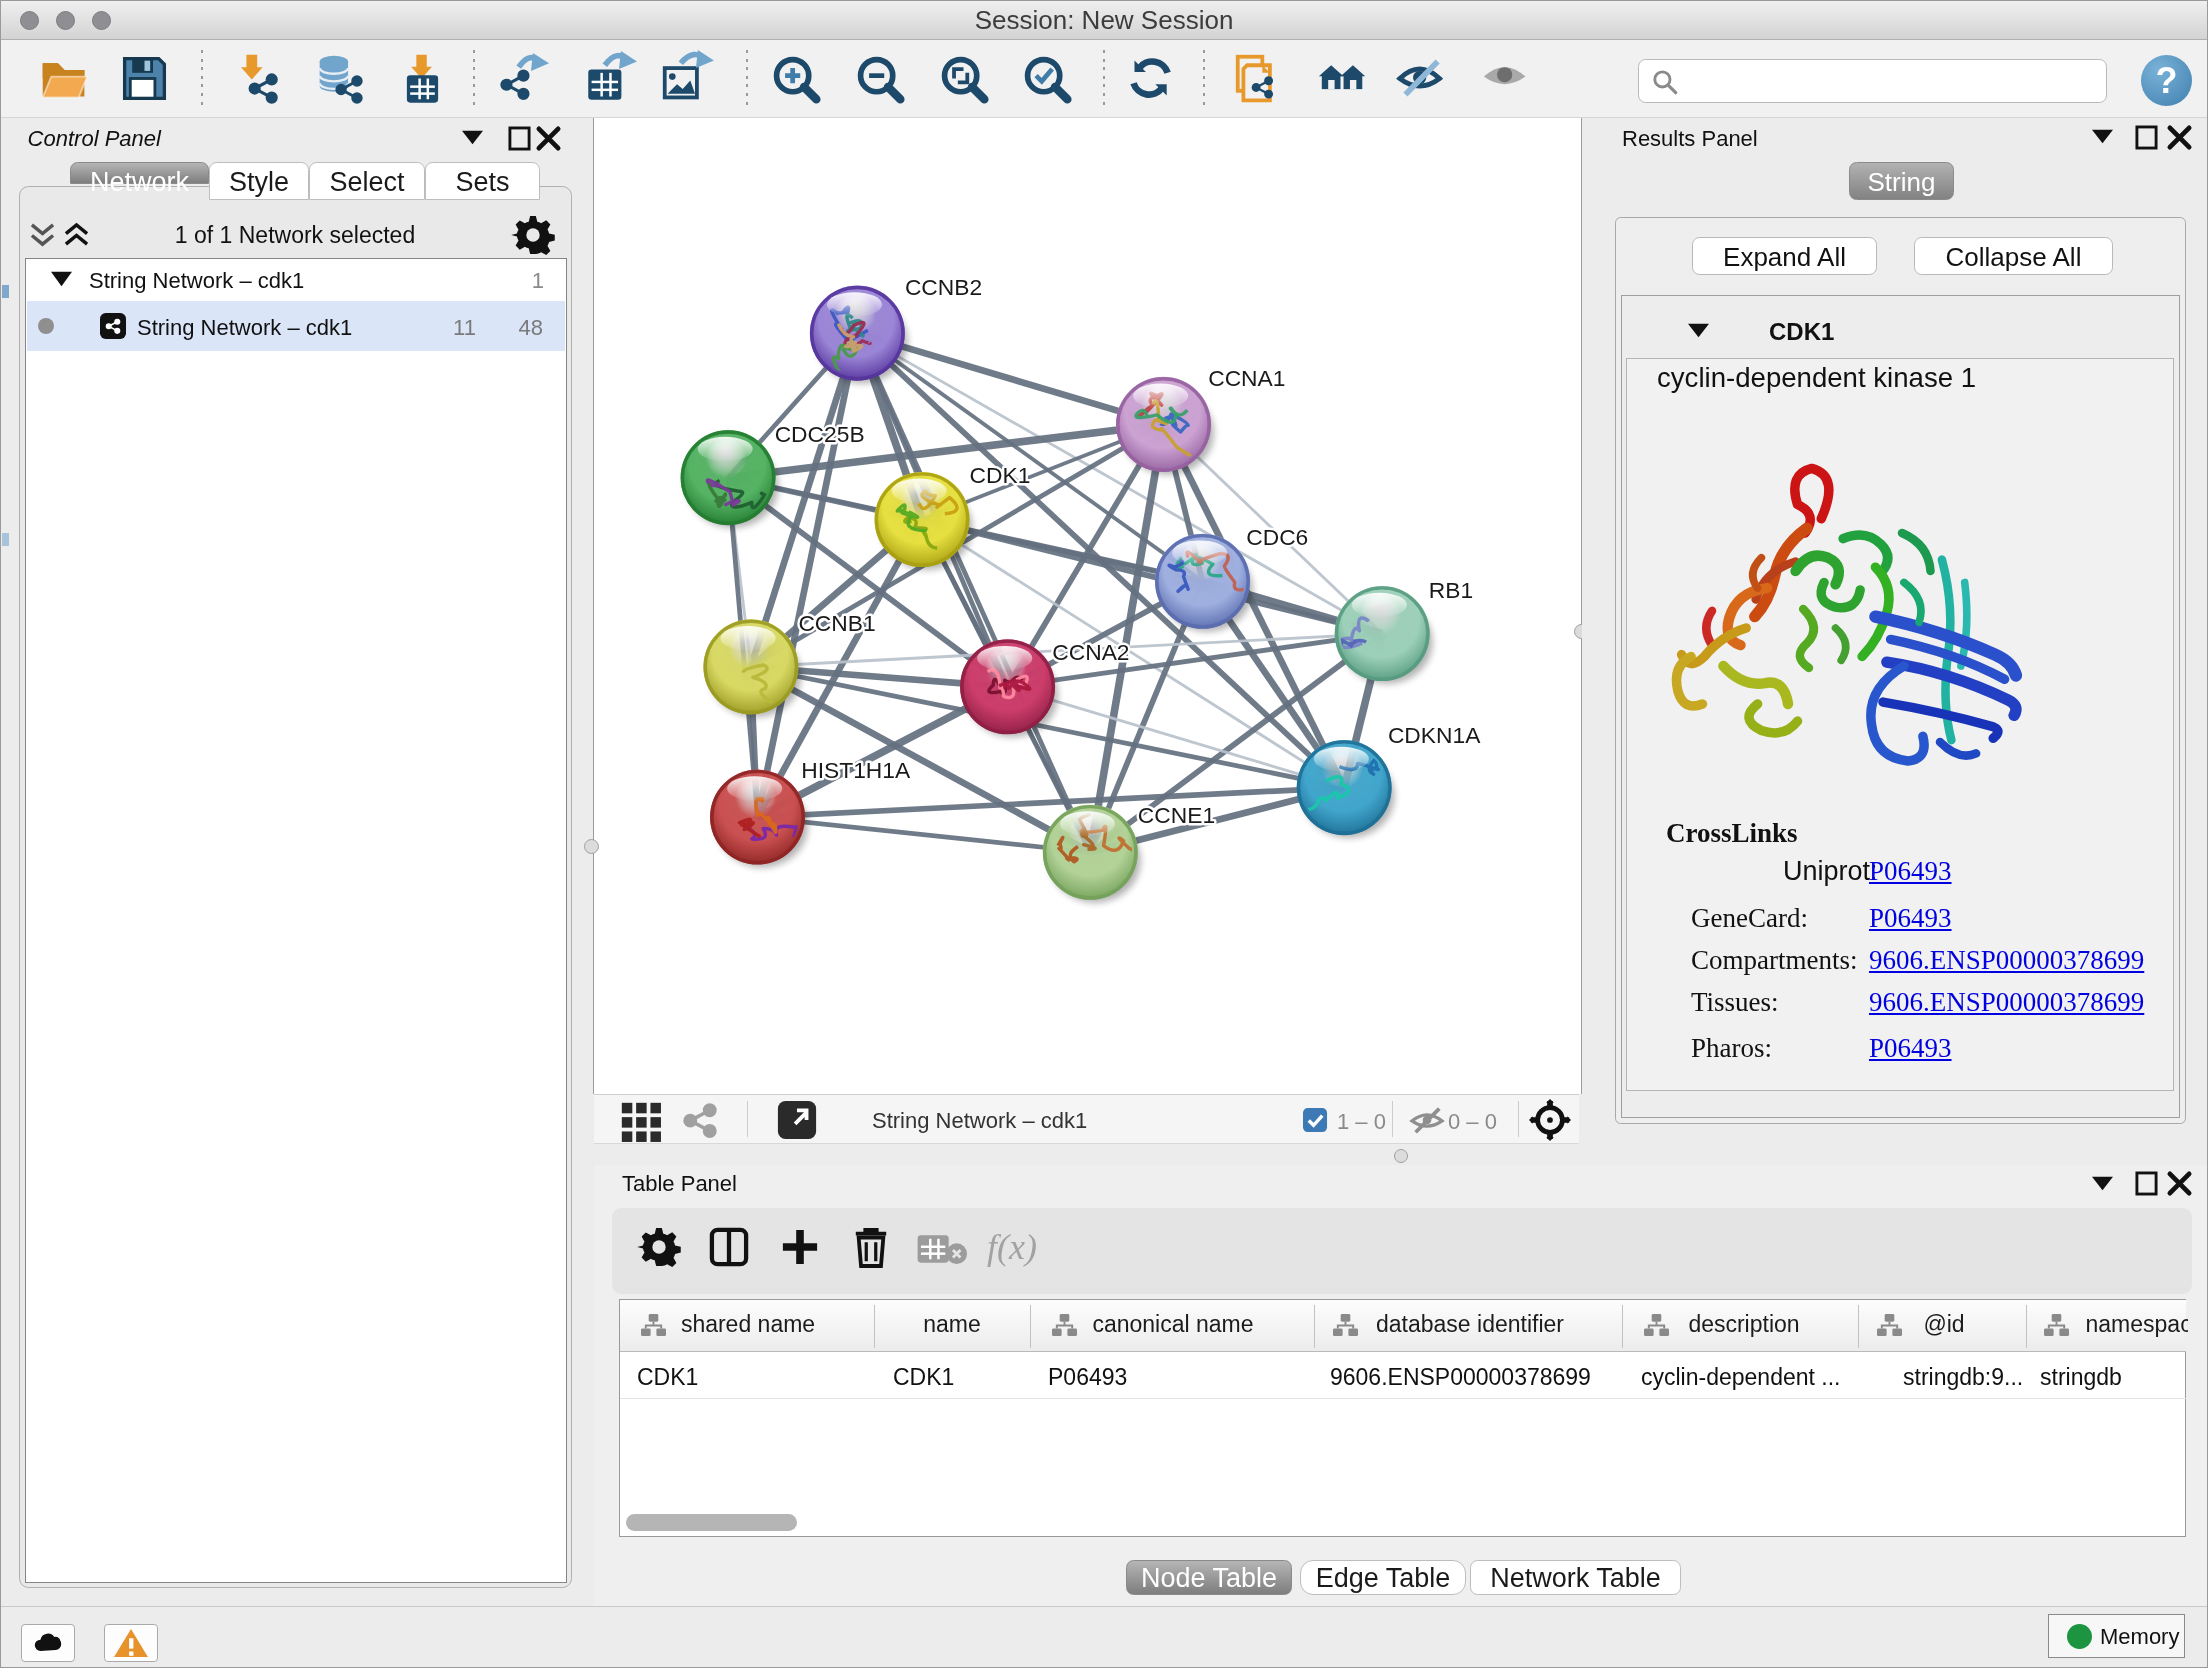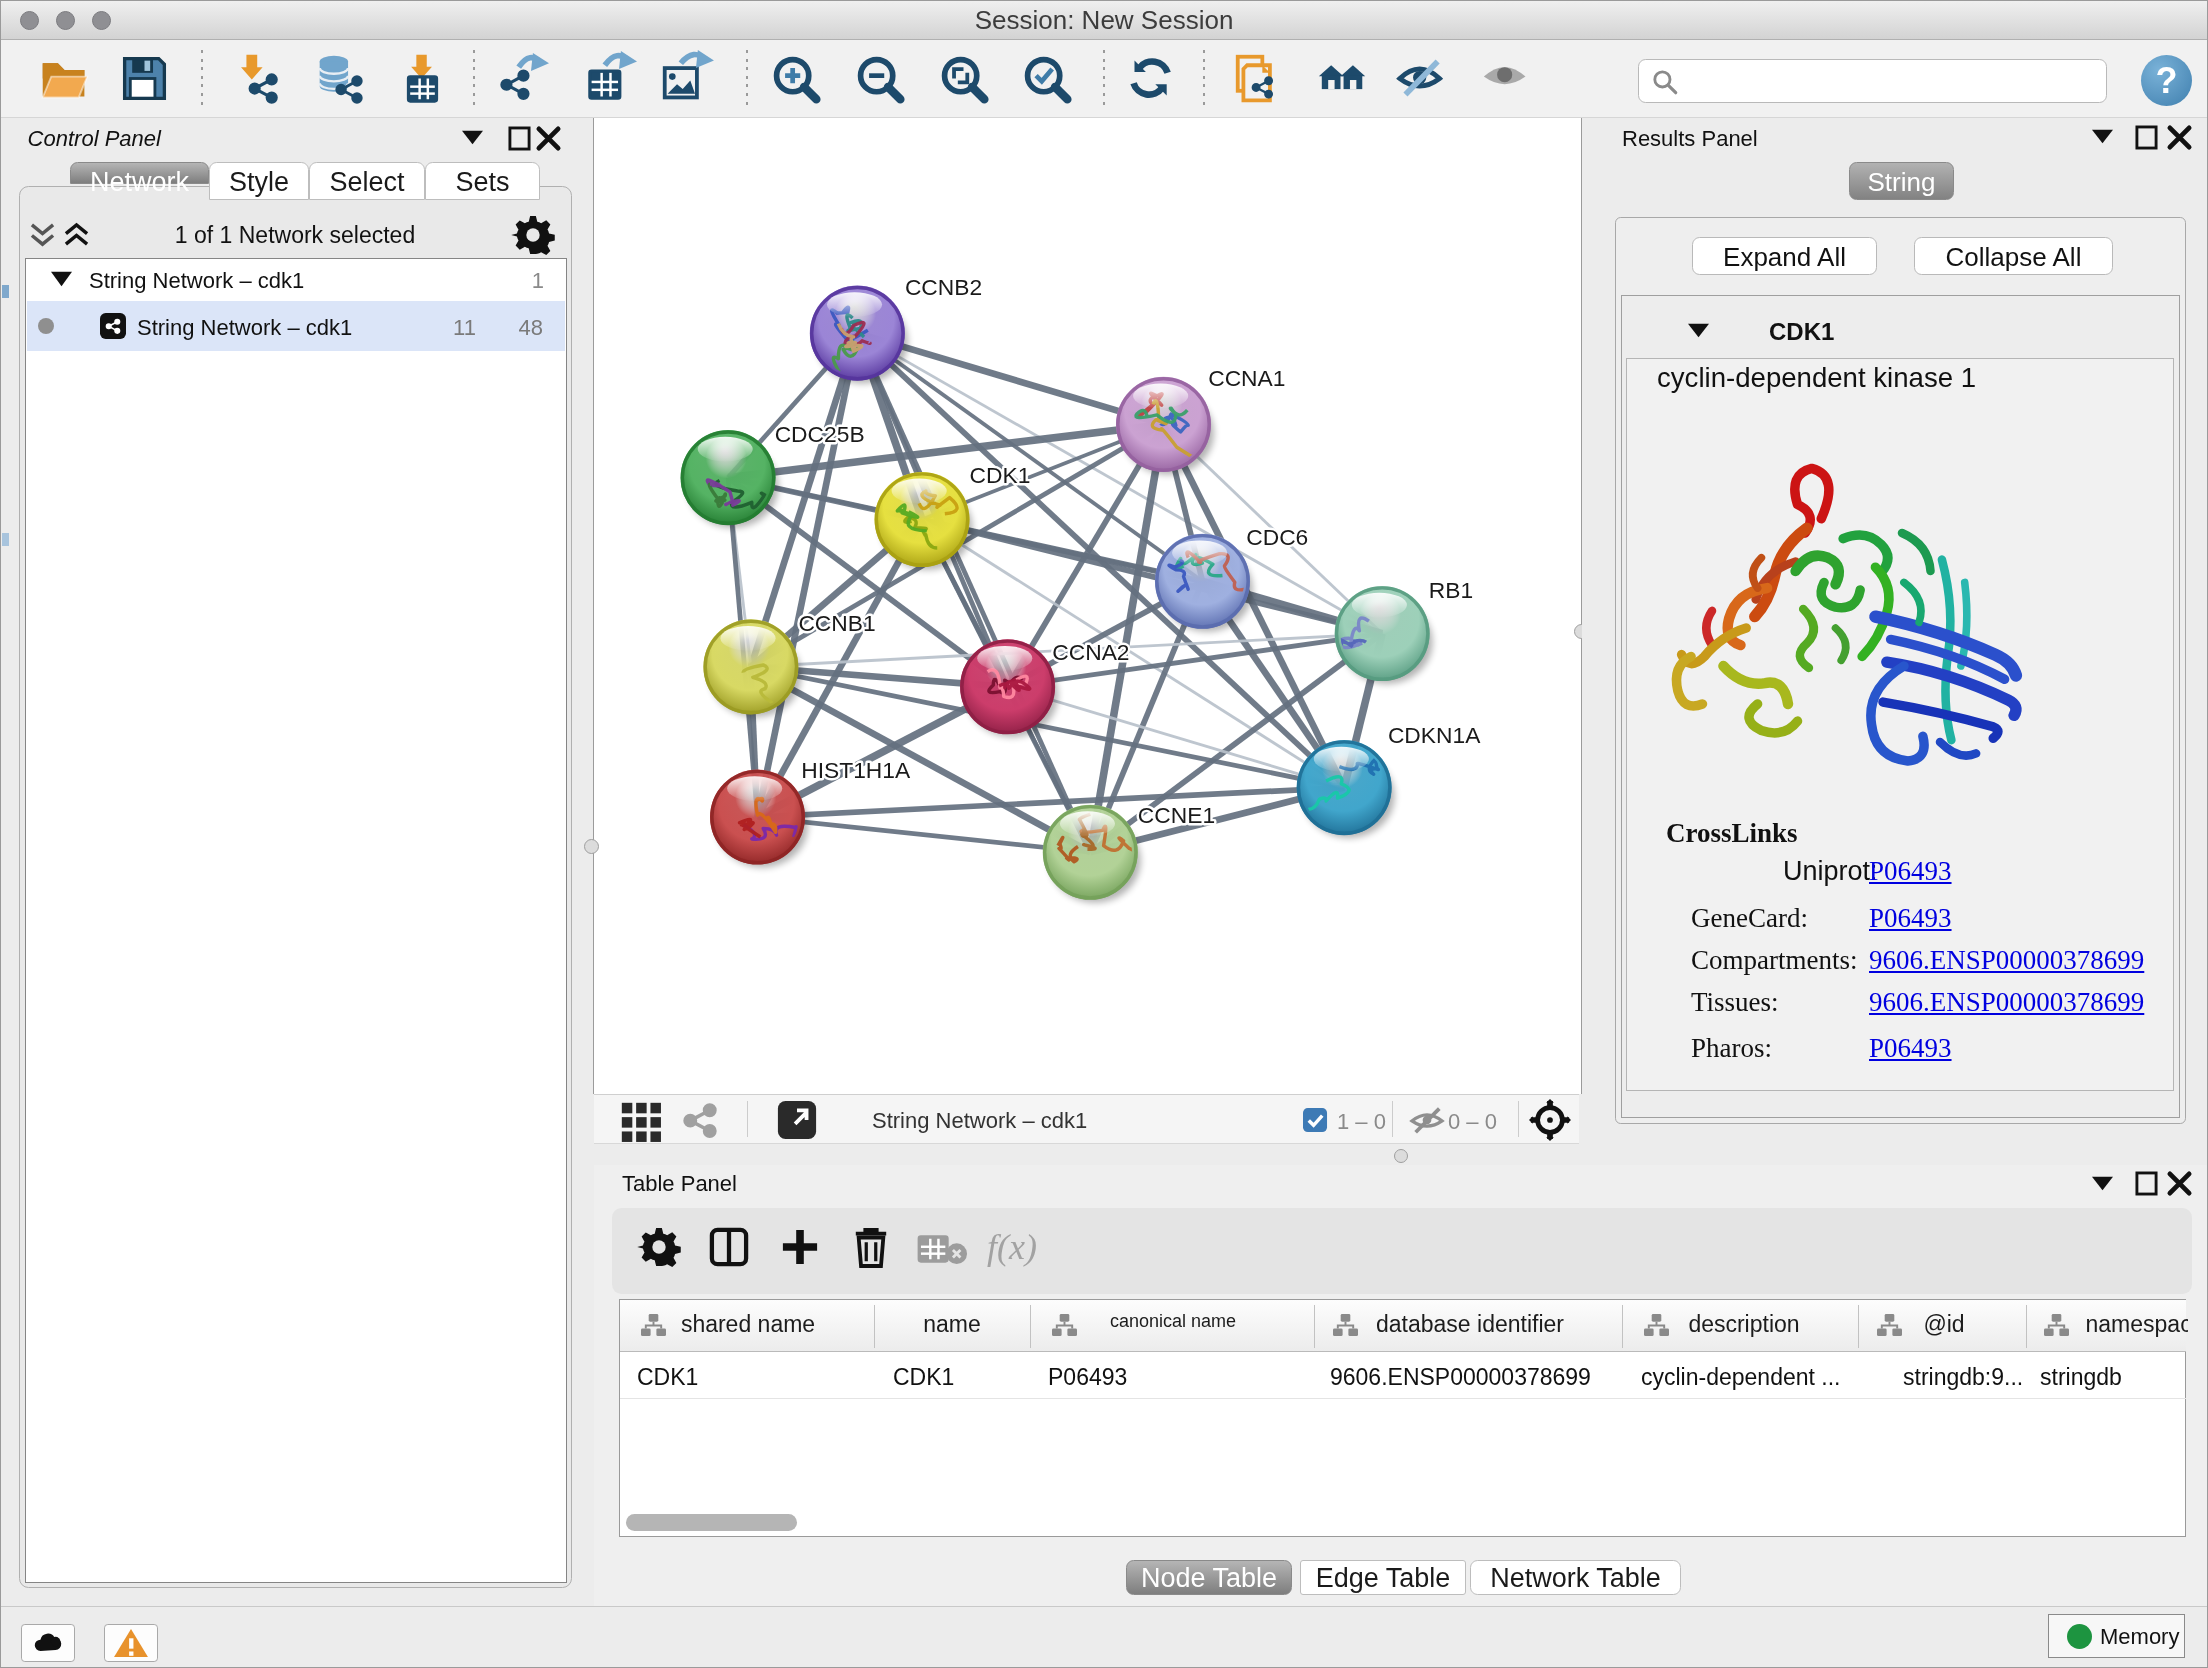--- a/index.html
+++ b/index.html
@@ -567,21 +567,21 @@
     <path d="M13 9 v4 M5 16 v-3 h16 v3" stroke="#8a8a8a" stroke-width="2" fill="none"></path>
   </svg>
 <div class="abs" style="left:596px;top:1311px;width:304px;text-align:center;font-size:23px;color:#1c1c1c;overflow:hidden;">shared name</div>
 <div class="abs" style="left:800px;top:1311px;width:304px;text-align:center;font-size:23px;color:#1c1c1c;overflow:hidden;">name</div>
 <svg style="position:absolute;left:1052px;top:1313px;overflow:visible" width="25" height="25" viewBox="0 0 26 26">
     <rect x="8" y="1" width="10" height="8" rx="1.5" fill="#8a8a8a"></rect>
     <rect x="0" y="16" width="10" height="8" rx="1.5" fill="#8a8a8a"></rect>
     <rect x="16" y="16" width="10" height="8" rx="1.5" fill="#8a8a8a"></rect>
     <path d="M13 9 v4 M5 16 v-3 h16 v3" stroke="#8a8a8a" stroke-width="2" fill="none"></path>
   </svg>
-<div class="abs" style="left:1021px;top:1311px;width:304px;text-align:center;font-size:18px;color:#1c1c1c;overflow:hidden;">canonical name</div>
+<div class="abs" style="left:1021px;top:1311px;width:304px;text-align:center;font-size:23px;color:#1c1c1c;overflow:hidden;">canonical name</div>
 <svg style="position:absolute;left:1333px;top:1313px;overflow:visible" width="25" height="25" viewBox="0 0 26 26">
     <rect x="8" y="1" width="10" height="8" rx="1.5" fill="#8a8a8a"></rect>
     <rect x="0" y="16" width="10" height="8" rx="1.5" fill="#8a8a8a"></rect>
     <rect x="16" y="16" width="10" height="8" rx="1.5" fill="#8a8a8a"></rect>
     <path d="M13 9 v4 M5 16 v-3 h16 v3" stroke="#8a8a8a" stroke-width="2" fill="none"></path>
   </svg>
 <div class="abs" style="left:1318px;top:1311px;width:304px;text-align:center;font-size:23px;color:#1c1c1c;overflow:hidden;">database identifier</div>
 <svg style="position:absolute;left:1644px;top:1313px;overflow:visible" width="25" height="25" viewBox="0 0 26 26">
     <rect x="8" y="1" width="10" height="8" rx="1.5" fill="#8a8a8a"></rect>
     <rect x="0" y="16" width="10" height="8" rx="1.5" fill="#8a8a8a"></rect>
@@ -607,21 +607,21 @@
 <div class="abs" style="left:893px;top:1364px;width:133px;overflow:hidden;white-space:nowrap;font-size:23px;color:#111;">CDK1</div>
 <div class="abs" style="left:1048px;top:1364px;width:257px;overflow:hidden;white-space:nowrap;font-size:23px;color:#111;">P06493</div>
 <div class="abs" style="left:1330px;top:1364px;width:285px;overflow:hidden;white-space:nowrap;font-size:23px;color:#111;">9606.ENSP00000378699</div>
 <div class="abs" style="left:1641px;top:1364px;width:214px;overflow:hidden;white-space:nowrap;font-size:23px;color:#111;">cyclin-dependent ...</div>
 <div class="abs" style="left:1903px;top:1364px;width:131px;overflow:hidden;white-space:nowrap;font-size:23px;color:#111;">stringdb:9...</div>
 <div class="abs" style="left:2040px;top:1364px;width:143px;overflow:hidden;white-space:nowrap;font-size:23px;color:#111;">stringdb</div>
 <div class="abs" style="left:620px;top:1398px;width:1566px;height:1px;background:#e4e4e4;"></div>
 <div class="abs" style="left:626px;top:1514px;width:171px;height:17px;border-radius:8.6px;background:#b5b5b5;"></div>
 <div class="abs" style="left:2188px;top:1300px;width:21px;height:236px;background:#efefef;"></div>
 <div class="tab tabsel" style="left:1126px;top:1560px;width:166px;height:35px;line-height:35px;border-radius:7.6px;">Node Table</div>
-<div class="tab" style="left:1300px;top:1560px;width:166px;height:35px;line-height:35px;border-radius:3px;">Edge Table</div>
+<div class="tab" style="left:1300px;top:1560px;width:166px;height:35px;line-height:35px;border-radius:13px;">Edge Table</div>
 <div class="tab" style="left:1470px;top:1560px;width:211px;height:35px;line-height:35px;border-radius:7.6px;">Network Table</div>
 <div class="abs" style="left:1582px;top:118px;width:627px;height:1030px;background:#ececec;"></div>
 <div class="abs" style="left:1622px;top:126px;font-size:22px;color:#111;">Results Panel</div>
 <svg style="position:absolute;left:2090px;top:126px;overflow:visible" width="25" height="21" viewBox="0 0 26 22">
     <path d="M2 4 L24 4 L13 18 z" fill="#111"></path>
   </svg>
 <svg style="position:absolute;left:2135px;top:125px;overflow:visible" width="23" height="25" viewBox="0 0 24 26">
     <rect x="2" y="2" width="20" height="22" fill="none" stroke="#111" stroke-width="3"></rect>
   </svg>
 <svg style="position:absolute;left:2167px;top:125px;overflow:visible" width="25" height="25" viewBox="0 0 26 26">

